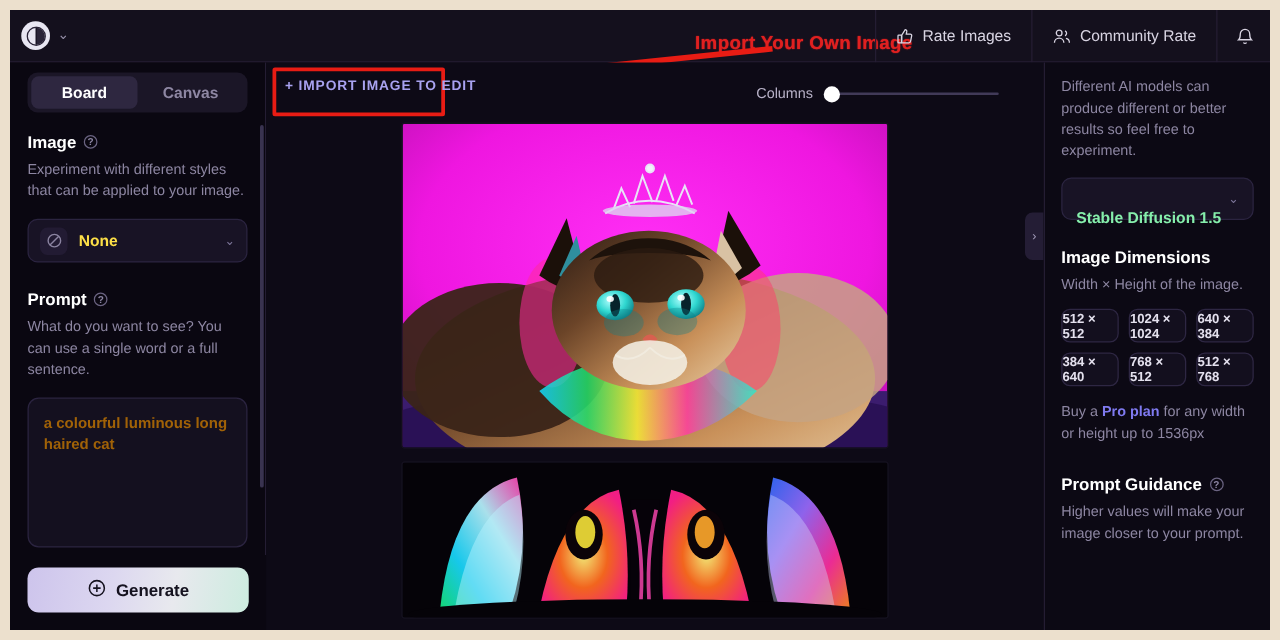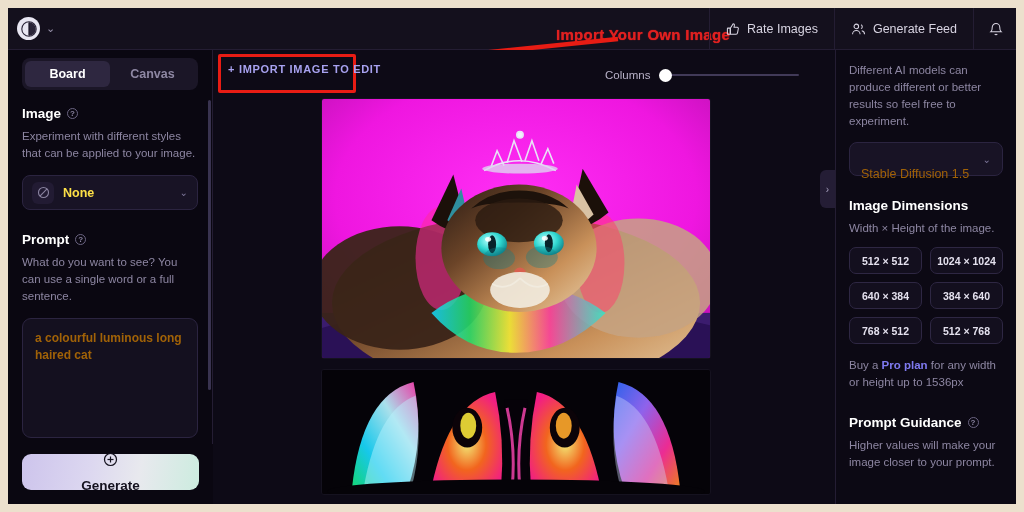--- a/index.html
+++ b/index.html
@@ -109,21 +109,21 @@
 
   .generate-wrap {
     position: absolute; left: 0; bottom: 0;
     width: 205px; padding: 10px 14px 14px 14px;
     background: #0a0711;
   }
   .generate-btn {
     height: 36px; border-radius: 9px;
     background: linear-gradient(100deg,#cdc4ec 0%,#dcd7f0 38%,#e8e9ee 66%,#ccecdf 100%);
     display: flex; align-items: center; justify-content: center; gap: 8px;
-    color: #15121f; font-size: 13.5px; font-weight: bold; flex-direction: column;
+    color: #15121f; font-size: 13.5px; font-weight: bold;
   }
   .sb-scroll {
     position: absolute; right: 1px; top: 50px;
     width: 3px; height: 290px; border-radius: 2px; background: #393350;
   }
 
   
   .canvas {
     position: absolute; left: 205px; top: 42px;
     width: 622px; height: 454px;
@@ -179,22 +179,22 @@
     border-left: 1px solid #241d33;
     padding: 12px 13px 0 13px;
     overflow: hidden;
   }
   .rp-title { color: #ffffff; font-size: 13.5px; font-weight: bold; margin-bottom: 7px; display:flex; align-items:center; gap:6px; }
   .rp-desc { color: #8d86a2; font-size: 11.5px; line-height: 17px; margin-bottom: 12px; }
   .rp-select {
     height: 34px; background: #181325; border: 1px solid #2b2440; border-radius: 8px;
     display: flex; align-items: center; padding: 0 11px; margin-bottom: 22px;
   }
-  .rp-select span.val { flex: 1; color: #a16207; font-size: 12.5px; font-weight: normal; margin-top: 29px; }
-  .dim-grid { display: grid; grid-template-columns: 1fr 1fr; gap: 8px; margin-bottom: 13px; }
+  .rp-select span.val { flex: 1; color: #86efac; font-size: 12.5px; font-weight: bold; margin-top: 29px; }
+  .dim-grid { display: grid; grid-template-columns: 1fr 1fr 1fr; gap: 8px; margin-bottom: 13px; }
   .dim-btn {
     height: 27px; background: #130f1e; border: 1px solid #2e2743; border-radius: 7px;
     display: flex; align-items: center; justify-content: center;
     color: #e4e1ee; font-size: 10.5px; font-weight: bold;
   }
   .pro-note { color: #8d86a2; font-size: 11.5px; line-height: 17px; margin-bottom: 24px; }
   .pro-note b { color: #7f7af0; }
   .clipped { color: #8d86a2; font-size: 11.5px; line-height: 17px; }
 </style>
 </head>
@@ -227,21 +227,21 @@
         <span>Rate Images</span>
       </div>
       <div class="topnav-item">
         <span>
           <svg width="15" height="14" viewBox="0 0 17 16" fill="none" stroke="#d8d4e2" stroke-width="1.2">
             <circle cx="6" cy="5" r="2.6"></circle>
             <path d="M1.7 14c0-2.5 1.9-4.3 4.3-4.3s4.3 1.8 4.3 4.3"></path>
             <path d="M11.4 3.1a2.5 2.5 0 0 1 0 4.5M12.2 9.9c1.9.3 3.2 2 3.2 4.1"></path>
           </svg>
         </span>
-        <span>Generate Feed</span>
+        <span>Community Rate</span>
       </div>
       <div class="topnav-item" style="padding:0 13px 0 15px;">
         <span>
           <svg width="14" height="15" viewBox="0 0 16 17" fill="none" stroke="#d8d4e2" stroke-width="1.2">
             <path d="M8 1.6a4.3 4.3 0 0 0-4.3 4.3c0 4-1.5 5.2-1.5 5.2h11.6s-1.5-1.2-1.5-5.2A4.3 4.3 0 0 0 8 1.6z"></path>
             <path d="M6.6 13.6a1.6 1.6 0 0 0 2.8 0"></path>
           </svg>
         </span>
       </div>
     </div>

